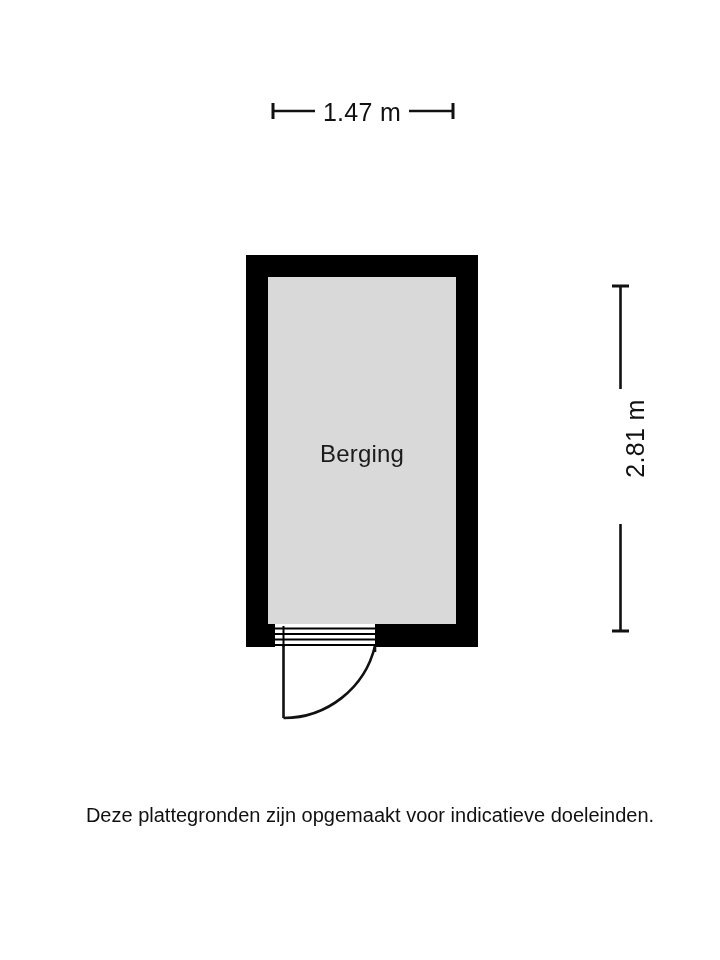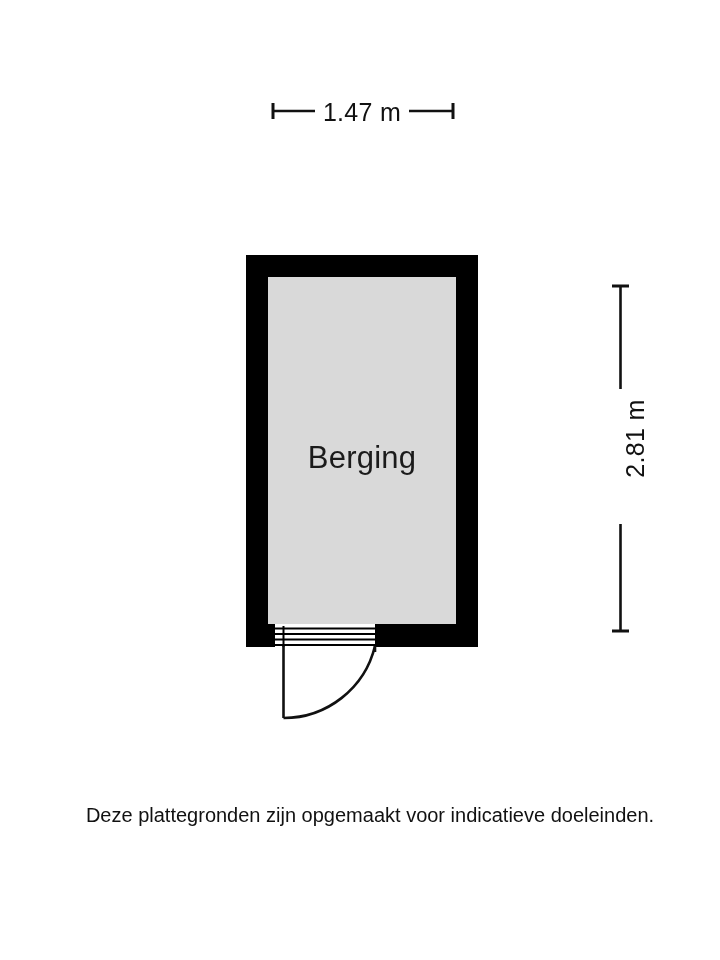--- a/index.html
+++ b/index.html
@@ -59,21 +59,21 @@
   }
 
   
   #room-label-berging {
     position: absolute;
     left: 252px;
     top: 440px;
     width: 200px;
     text-align: center;
     font-family: "Liberation Sans", sans-serif;
-    font-size: 31px;
+    font-size: 24px;
     font-weight: 400;
     color: #1b1b1b;
     letter-spacing: 0.2px;
     white-space: nowrap;
   }
 
   
   #disclaimer {
     position: absolute;
     left: 0;

